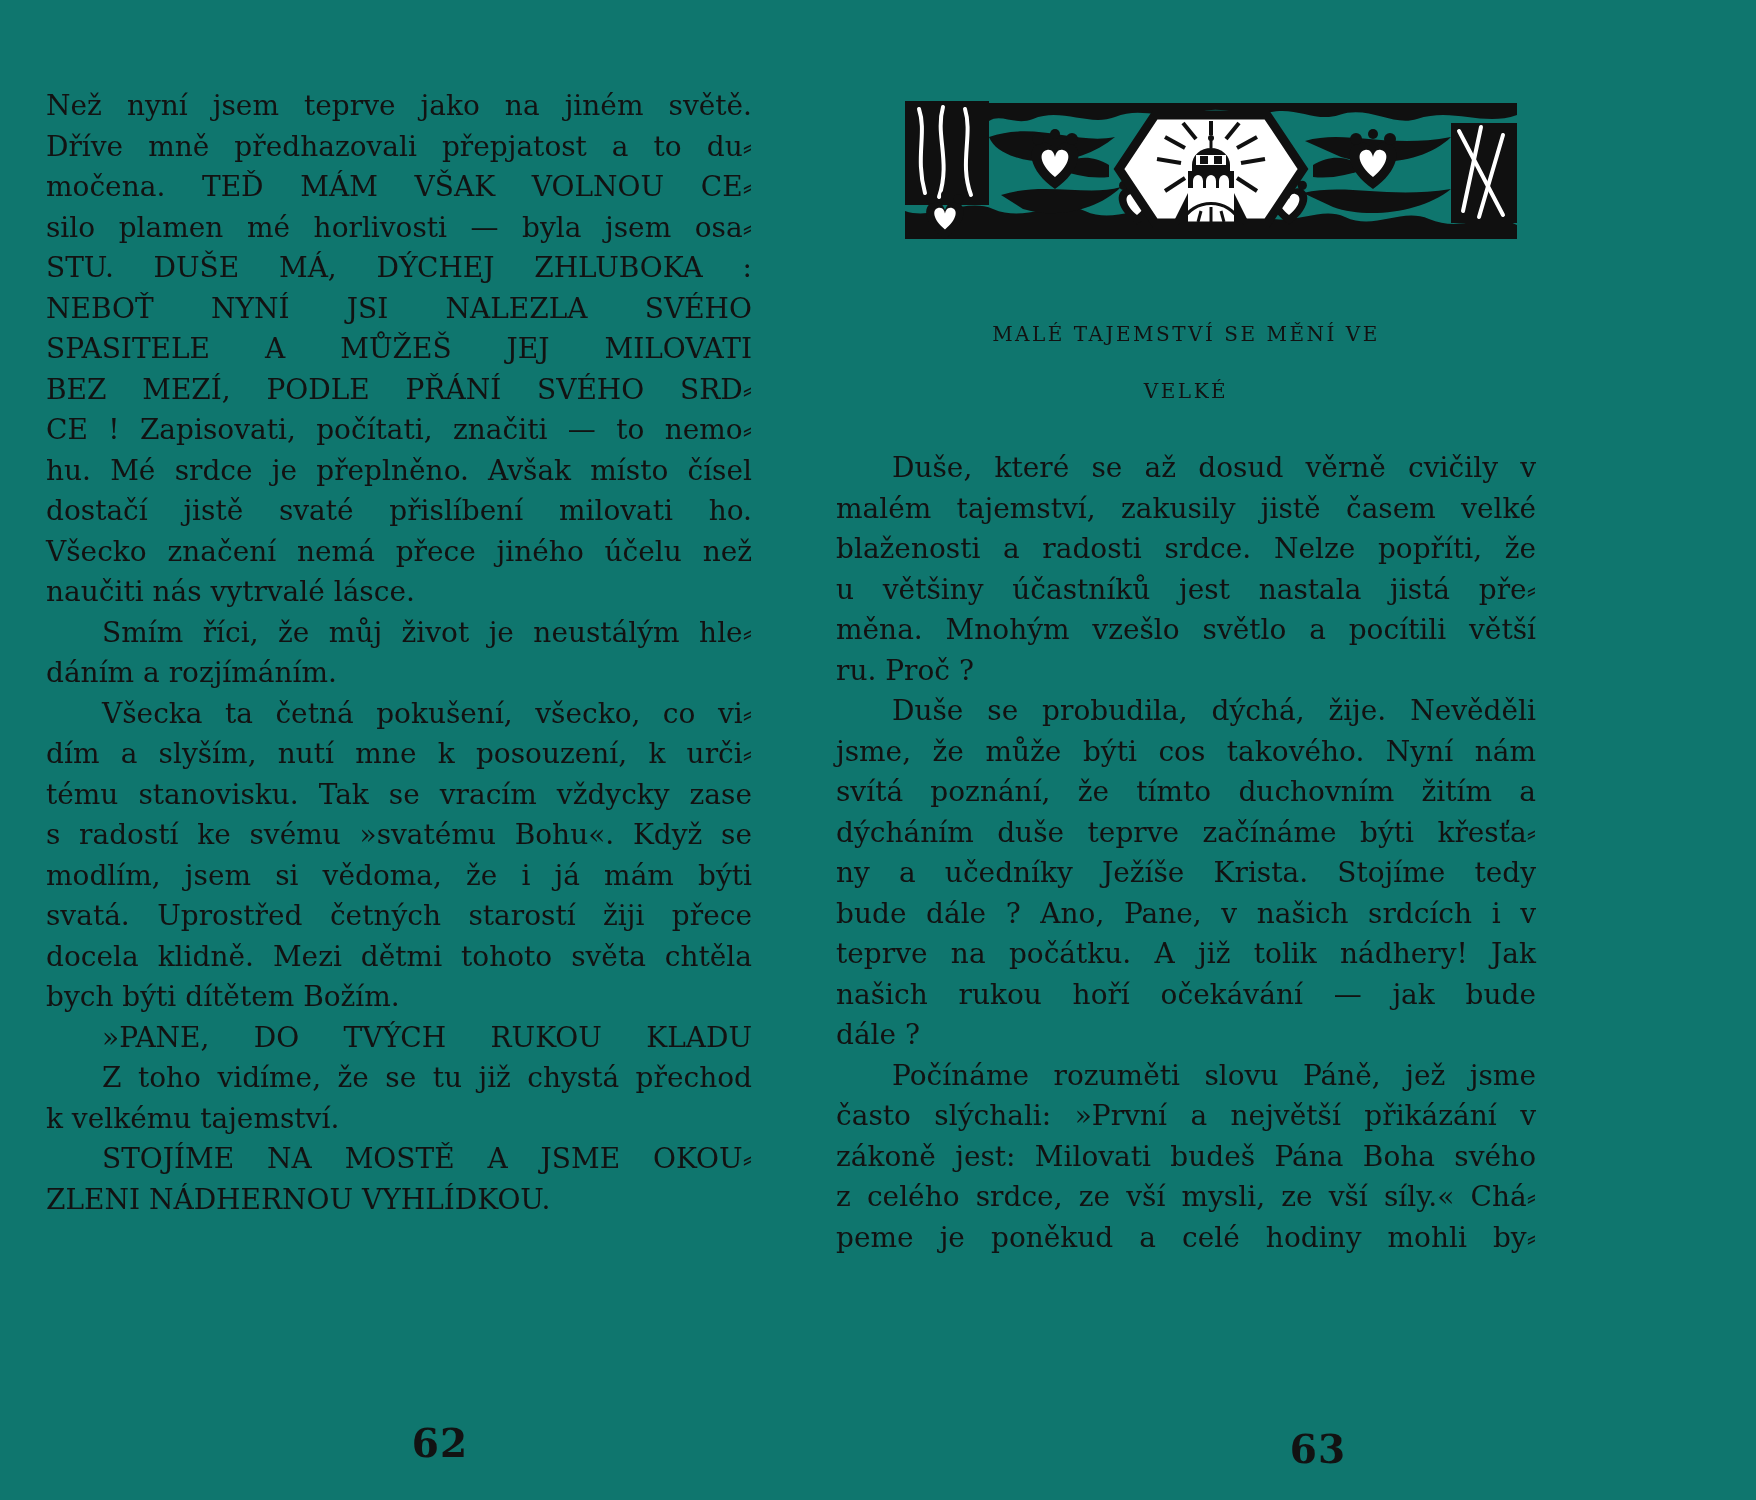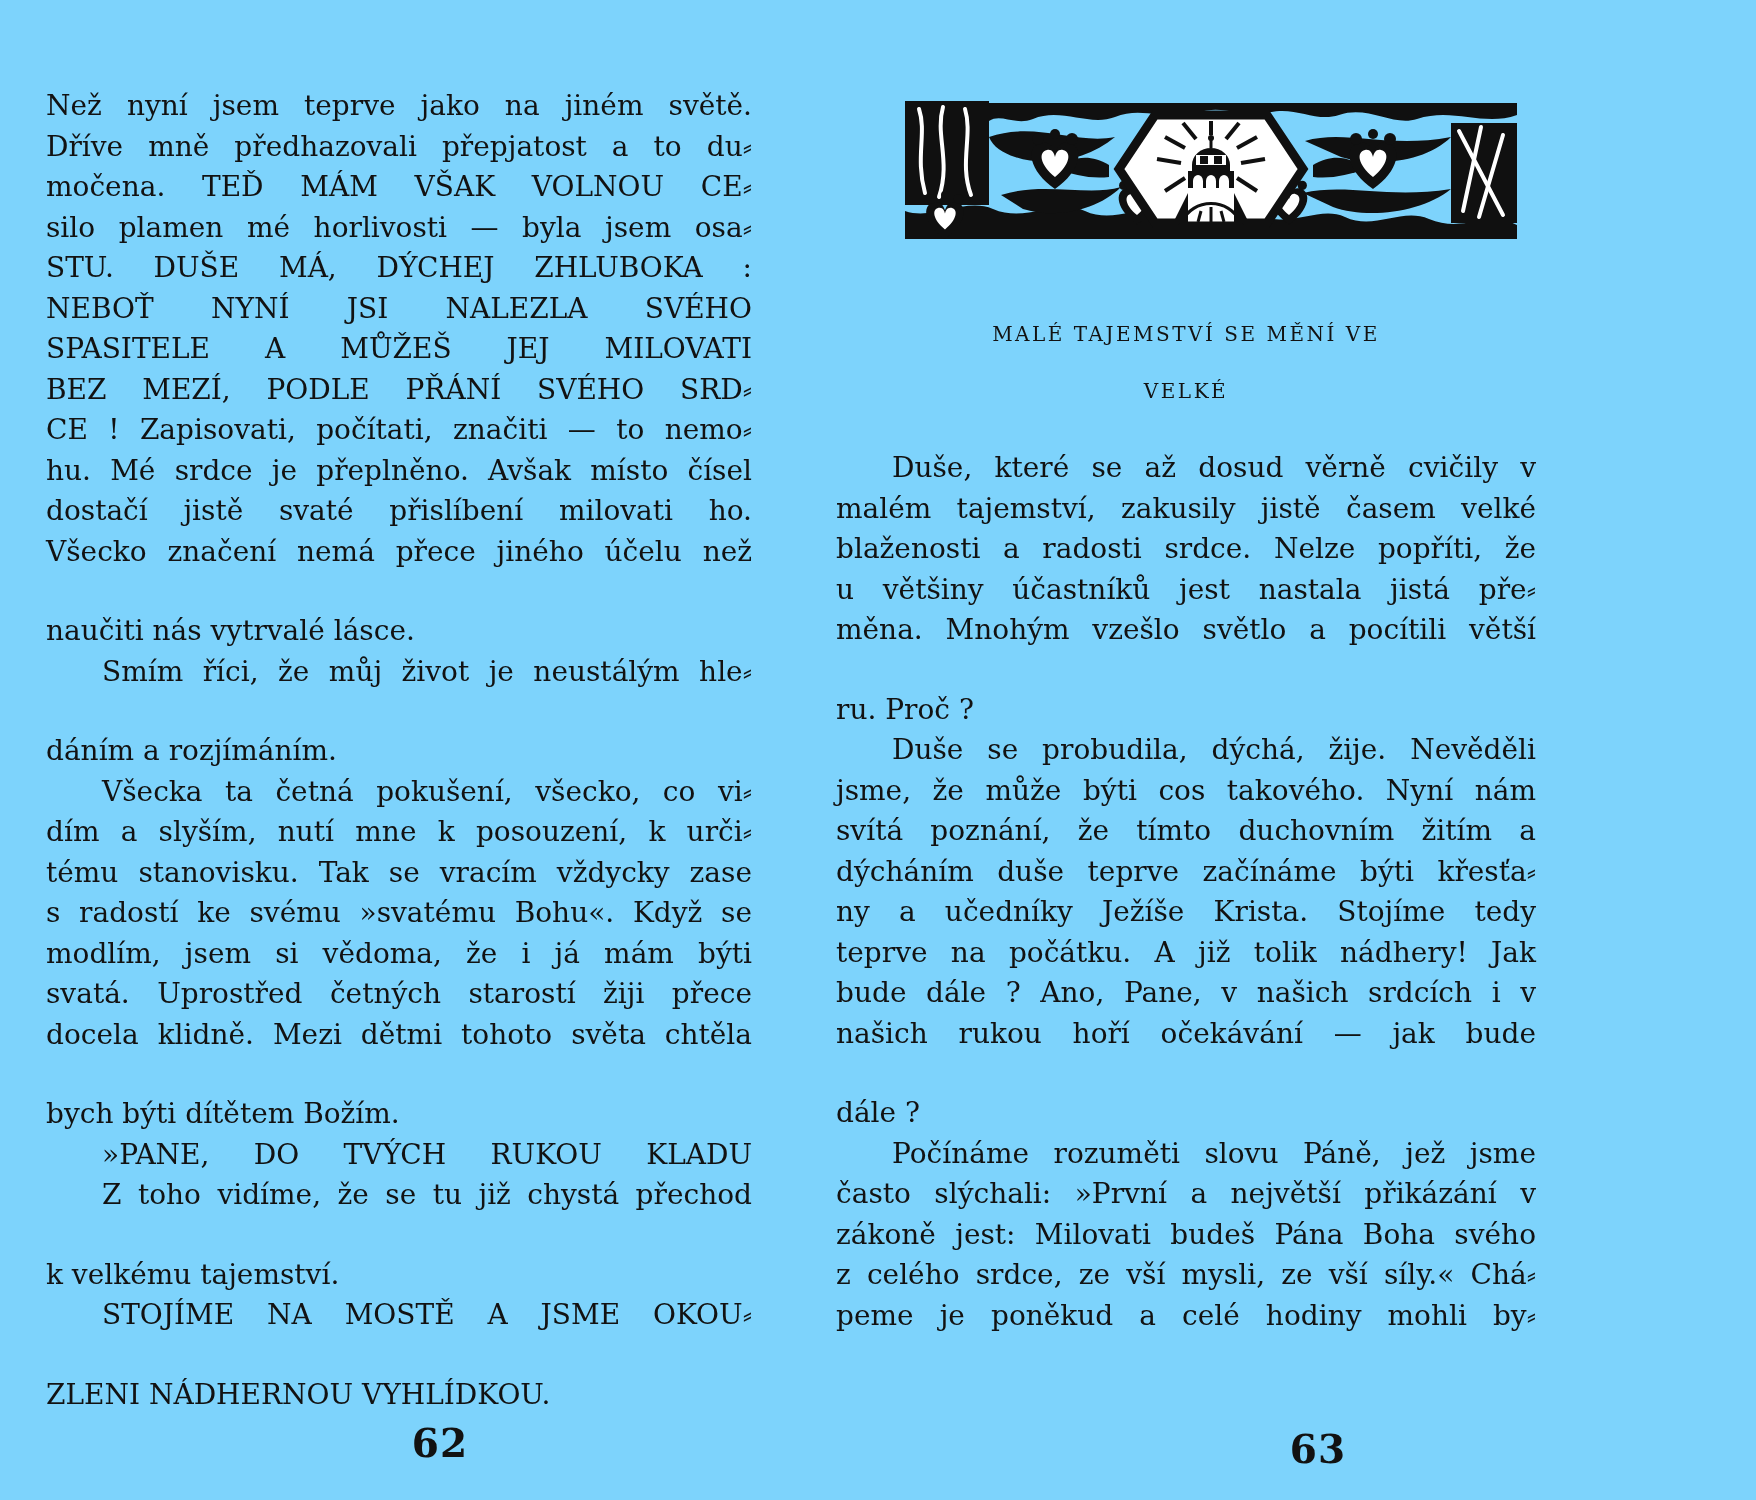--- a/index.html
+++ b/index.html
@@ -1,25 +1,25 @@
 <!DOCTYPE html>
 <html><head>
 <meta charset="utf-8">
 <style>
   html,body { margin:0; padding:0; background:#e8e8e4; }
   #stage {
     position:relative; width:1756px; height:1500px;
-    background:#7dd3fc; overflow:hidden;
+    background:#0f766e; overflow:hidden;
     font-family:"DejaVu Serif","Liberation Serif",serif;
     color:#121212;
   }
   .textcol { position:absolute; font-size:28px; line-height:40.5px; }
   .para { margin:0; }
   .line { text-align:justify; text-align-last:justify; white-space:normal; }
-  .line.last { text-align-last:left;margin-top:39px; }
+  .line.last { text-align-last:left; }
   .line.indent { text-indent:56px; }
   .col-left  { left:46px;  top:86px;  width:706px; }
   .col-right { left:836px; top:448px; width:700px; }
   .chapter-title {
     position:absolute; left:836px; top:306px; width:700px;
     font-size:20px; line-height:57px; letter-spacing:2.5px;
     text-align:center; font-weight:500;
   }
   .ornament-box { position:absolute; left:905px; top:99px; width:612px; height:140px; }
   .pagenum {
@@ -167,22 +167,22 @@
         <div class="line">u většiny účastníků jest nastala jistá pře⸗</div>
         <div class="line">měna. Mnohým vzešlo světlo a pocítili větší</div>
         <div class="line last">ru. Proč ?</div>
       </div>
       <div class="para">
         <div class="line indent">Duše se probudila, dýchá, žije. Nevěděli</div>
         <div class="line">jsme, že může býti cos takového. Nyní nám</div>
         <div class="line">svítá poznání, že tímto duchovním žitím a</div>
         <div class="line">dýcháním duše teprve začínáme býti křesťa⸗</div>
         <div class="line">ny a učedníky Ježíše Krista. Stojíme tedy</div>
+        <div class="line">bude dále ? Ano, Pane, v našich srdcích i v</div>
         <div class="line">teprve na počátku. A již tolik nádhery! Jak</div>
-        <div class="line">bude dále ? Ano, Pane, v našich srdcích i v</div>
         <div class="line">našich rukou hoří očekávání — jak bude</div>
         <div class="line last">dále ?</div>
       </div>
       <div class="para">
         <div class="line indent">Počínáme rozuměti slovu Páně, jež jsme</div>
         <div class="line">často slýchali: »První a největší přikázání v</div>
         <div class="line">zákoně jest: Milovati budeš Pána Boha svého</div>
         <div class="line">z celého srdce, ze vší mysli, ze vší síly.« Chá⸗</div>
         <div class="line">peme je poněkud a celé hodiny mohli by⸗</div>
       </div>

